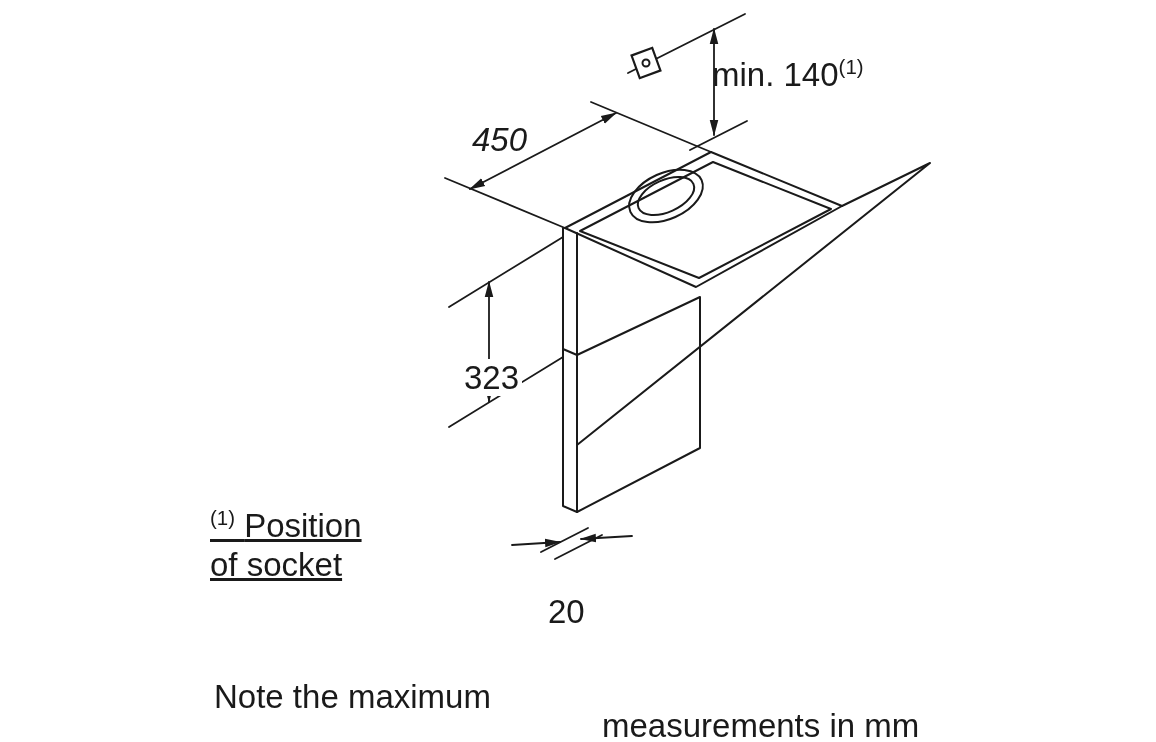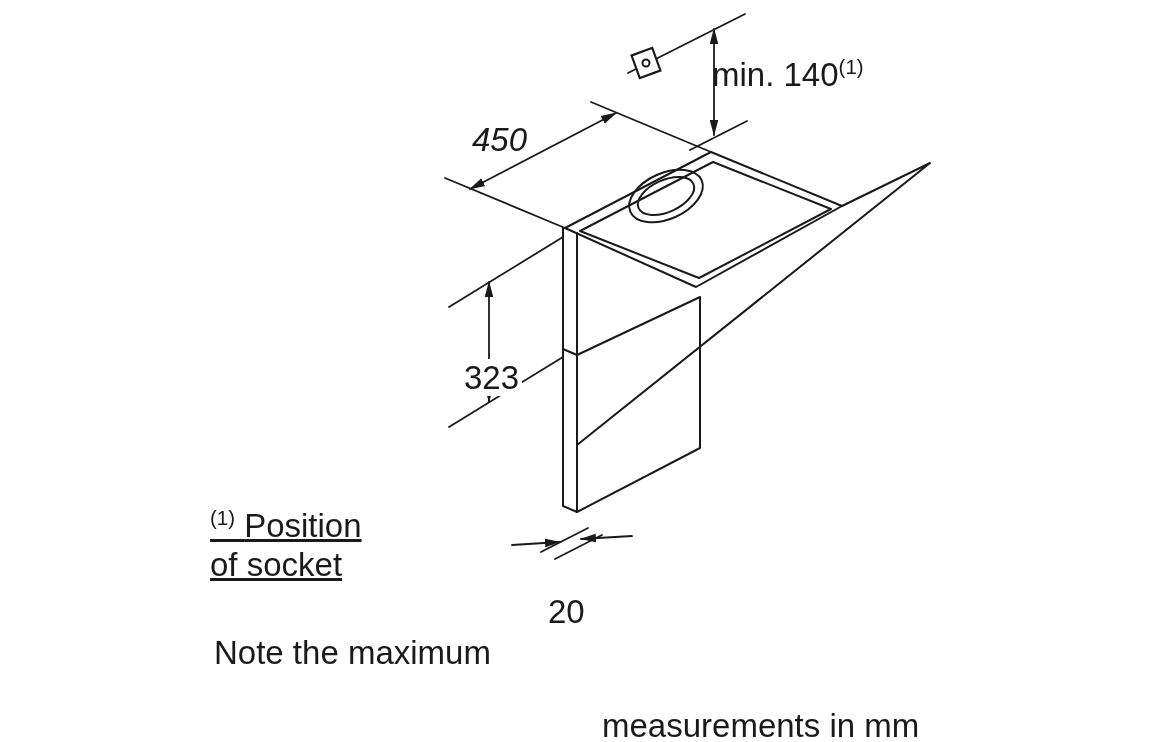--- a/index.html
+++ b/index.html
@@ -36,20 +36,21 @@
   .dim-value-bg {
     background: #ffffff;
     padding: 0 3px;
   }
   .footnote-block div {
     line-height: 1.18;
     text-decoration: underline;
   }
   .note-block div {
     line-height: 1.16;
+    margin-top: 44px;
   }
 </style>
 </head>
 <body>
 
 <div class="page">
 
   <svg class="drawing-svg" width="1156" height="742" viewBox="0 0 1156 742">
     <defs>
       <marker id="arrow" viewBox="0 0 15 10" refX="14" refY="5" markerWidth="16" markerHeight="11" orient="auto-start-reverse" markerUnits="userSpaceOnUse">

